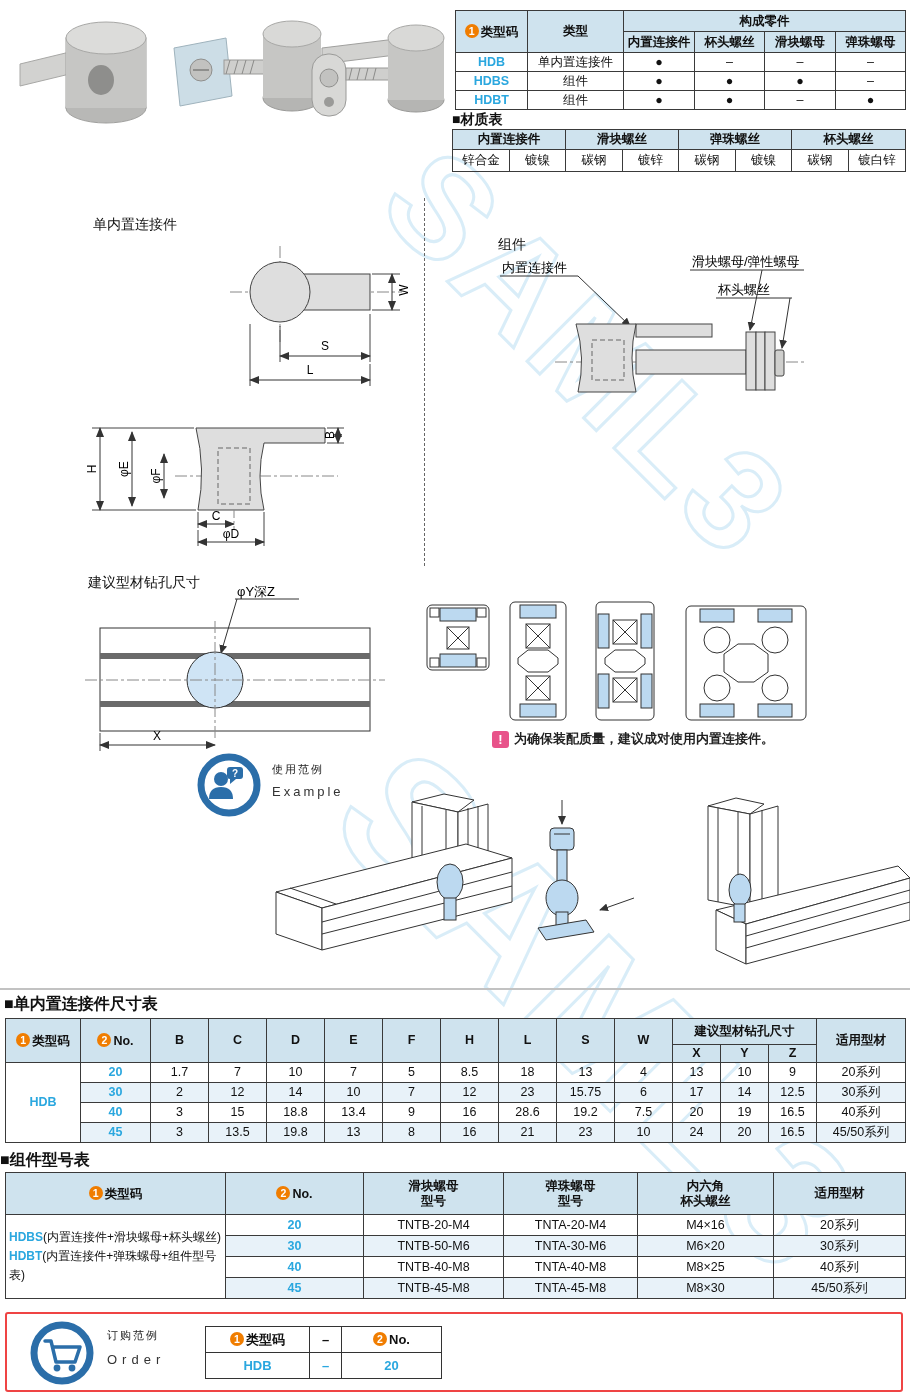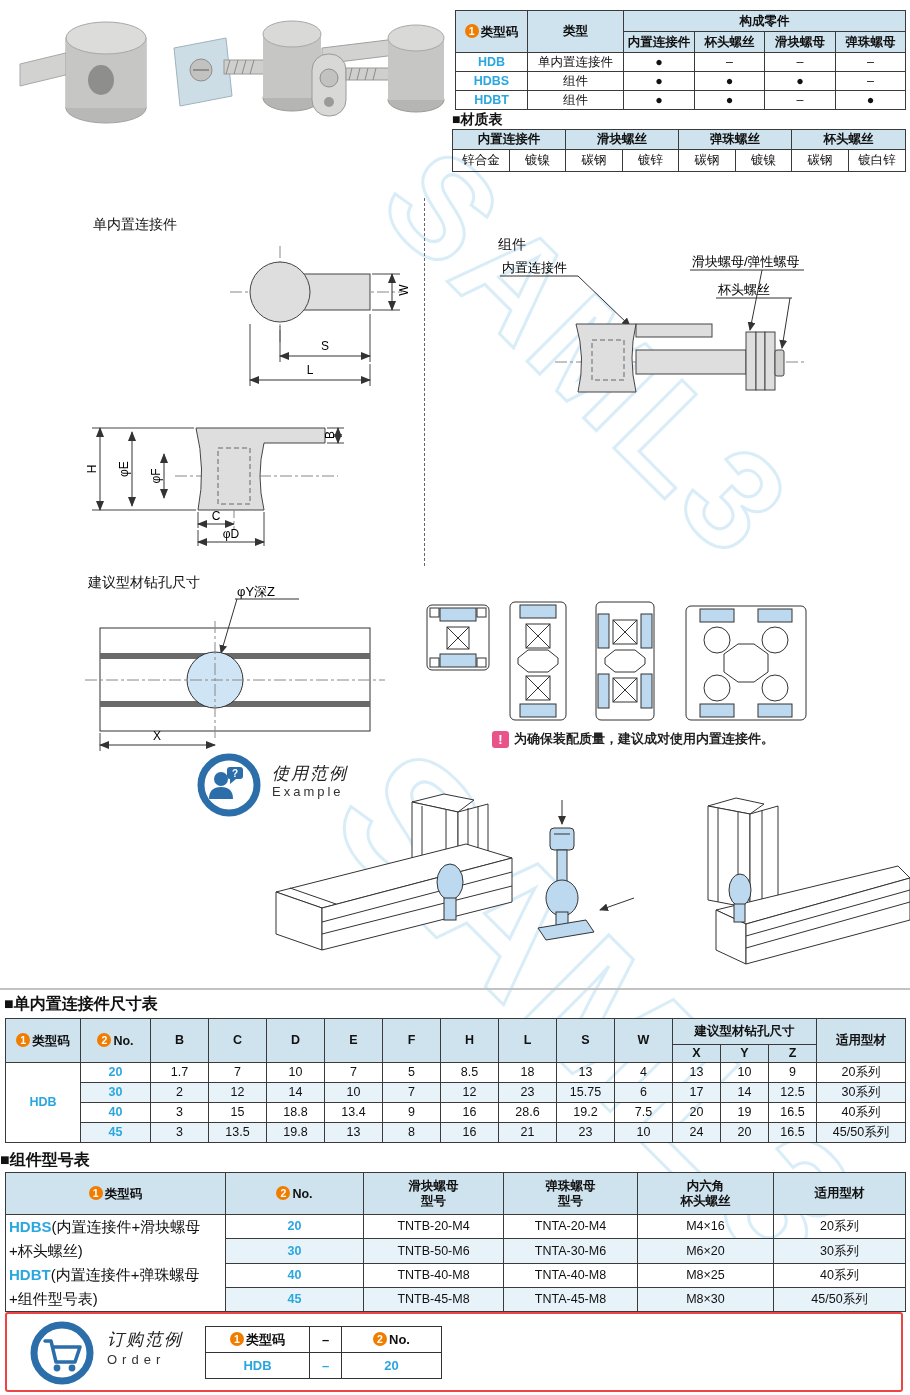--- a/index.html
+++ b/index.html
@@ -20,21 +20,21 @@
   .badge{display:inline-block;width:14px;height:14px;border-radius:50%;background:#f07d00;
       color:#fff;font-size:10.5px;line-height:14px;font-weight:bold;text-align:center;
       margin-right:2px;vertical-align:1px;}
   .sec-label{position:absolute;font-size:14px;color:#111;}
   .tbl-title{position:absolute;font-size:16px;font-weight:bold;color:#111;text-align:center;}
   .vdash{position:absolute;border-left:1px dashed #666;}
   .hline{position:absolute;border-top:2px solid #c2c2c2;width:910px;}
   .note{position:absolute;display:flex;align-items:center;font-size:13px;font-weight:600;color:#222;}
   .note-badge{display:inline-block;width:17px;height:17px;border-radius:3px;background:#e8538a;
       color:#fff;font-weight:bold;font-size:13px;line-height:17px;text-align:center;margin-right:5px;}
-  .ex-cn{font-size:17px;letter-spacing:2px;color:#222;font-style:italic;}
+  .ex-cn{font-size:11px;letter-spacing:2px;color:#222;}
   .ex-en{font-size:13px;letter-spacing:3px;color:#333;}
   .order-box{position:absolute;left:5px;top:1312px;width:894px;height:76px;
       border:2px solid #ef4444;border-radius:3px;background:#fff;}
   table.order-table{position:absolute;left:198px;top:12px;border-collapse:collapse;table-layout:fixed;}
   table.order-table th, table.order-table td{border:1.5px solid #333;text-align:center;
       font-size:13px;font-weight:bold;padding:0 4px;height:25px;background:#fff;}
 </style>
 </head>
 <body>
 
@@ -520,21 +520,21 @@
             <div>弹珠螺母</div>
             <div>型号</div>
           </th>
       <th>
             <div>内六角</div>
             <div>杯头螺丝</div>
           </th>
       <th>适用型材</th>
     </tr>
     <tr style="height:21px">
-      <td rowspan="4" style="text-align:left;padding-left:3px;font-size:15px;white-space:normal;line-height:1.6;">
+      <td rowspan="4" style="text-align:left;padding-left:3px;font-size:12px;white-space:normal;line-height:1.6;">
         <div><span class="cyan bold">HDBS</span><span>(内置连接件+滑块螺母+杯头螺丝)</span></div>
         <div><span class="cyan bold">HDBT</span><span>(内置连接件+弹珠螺母+组件型号表)</span></div>
       </td>
       <td class="cyan bold">20</td>
       <td>TNTB-20-M4</td>
       <td>TNTA-20-M4</td>
       <td>M4×16</td>
       <td>20系列</td>
     </tr>
     <tr style="height:21px">

